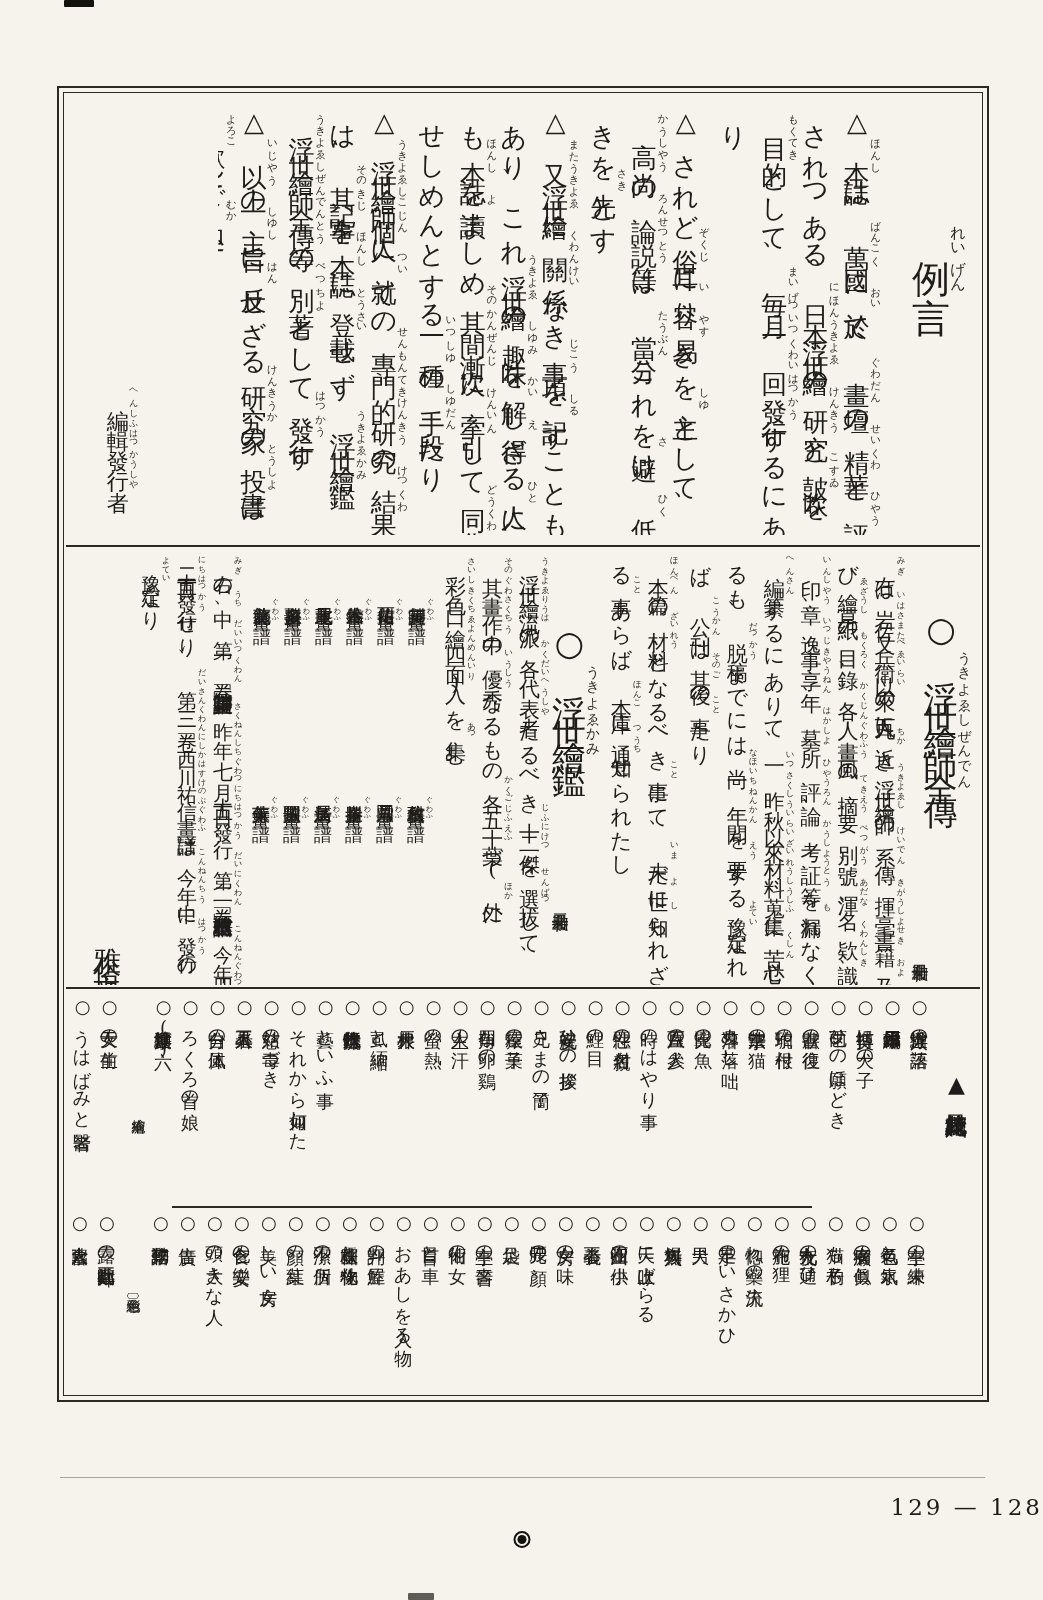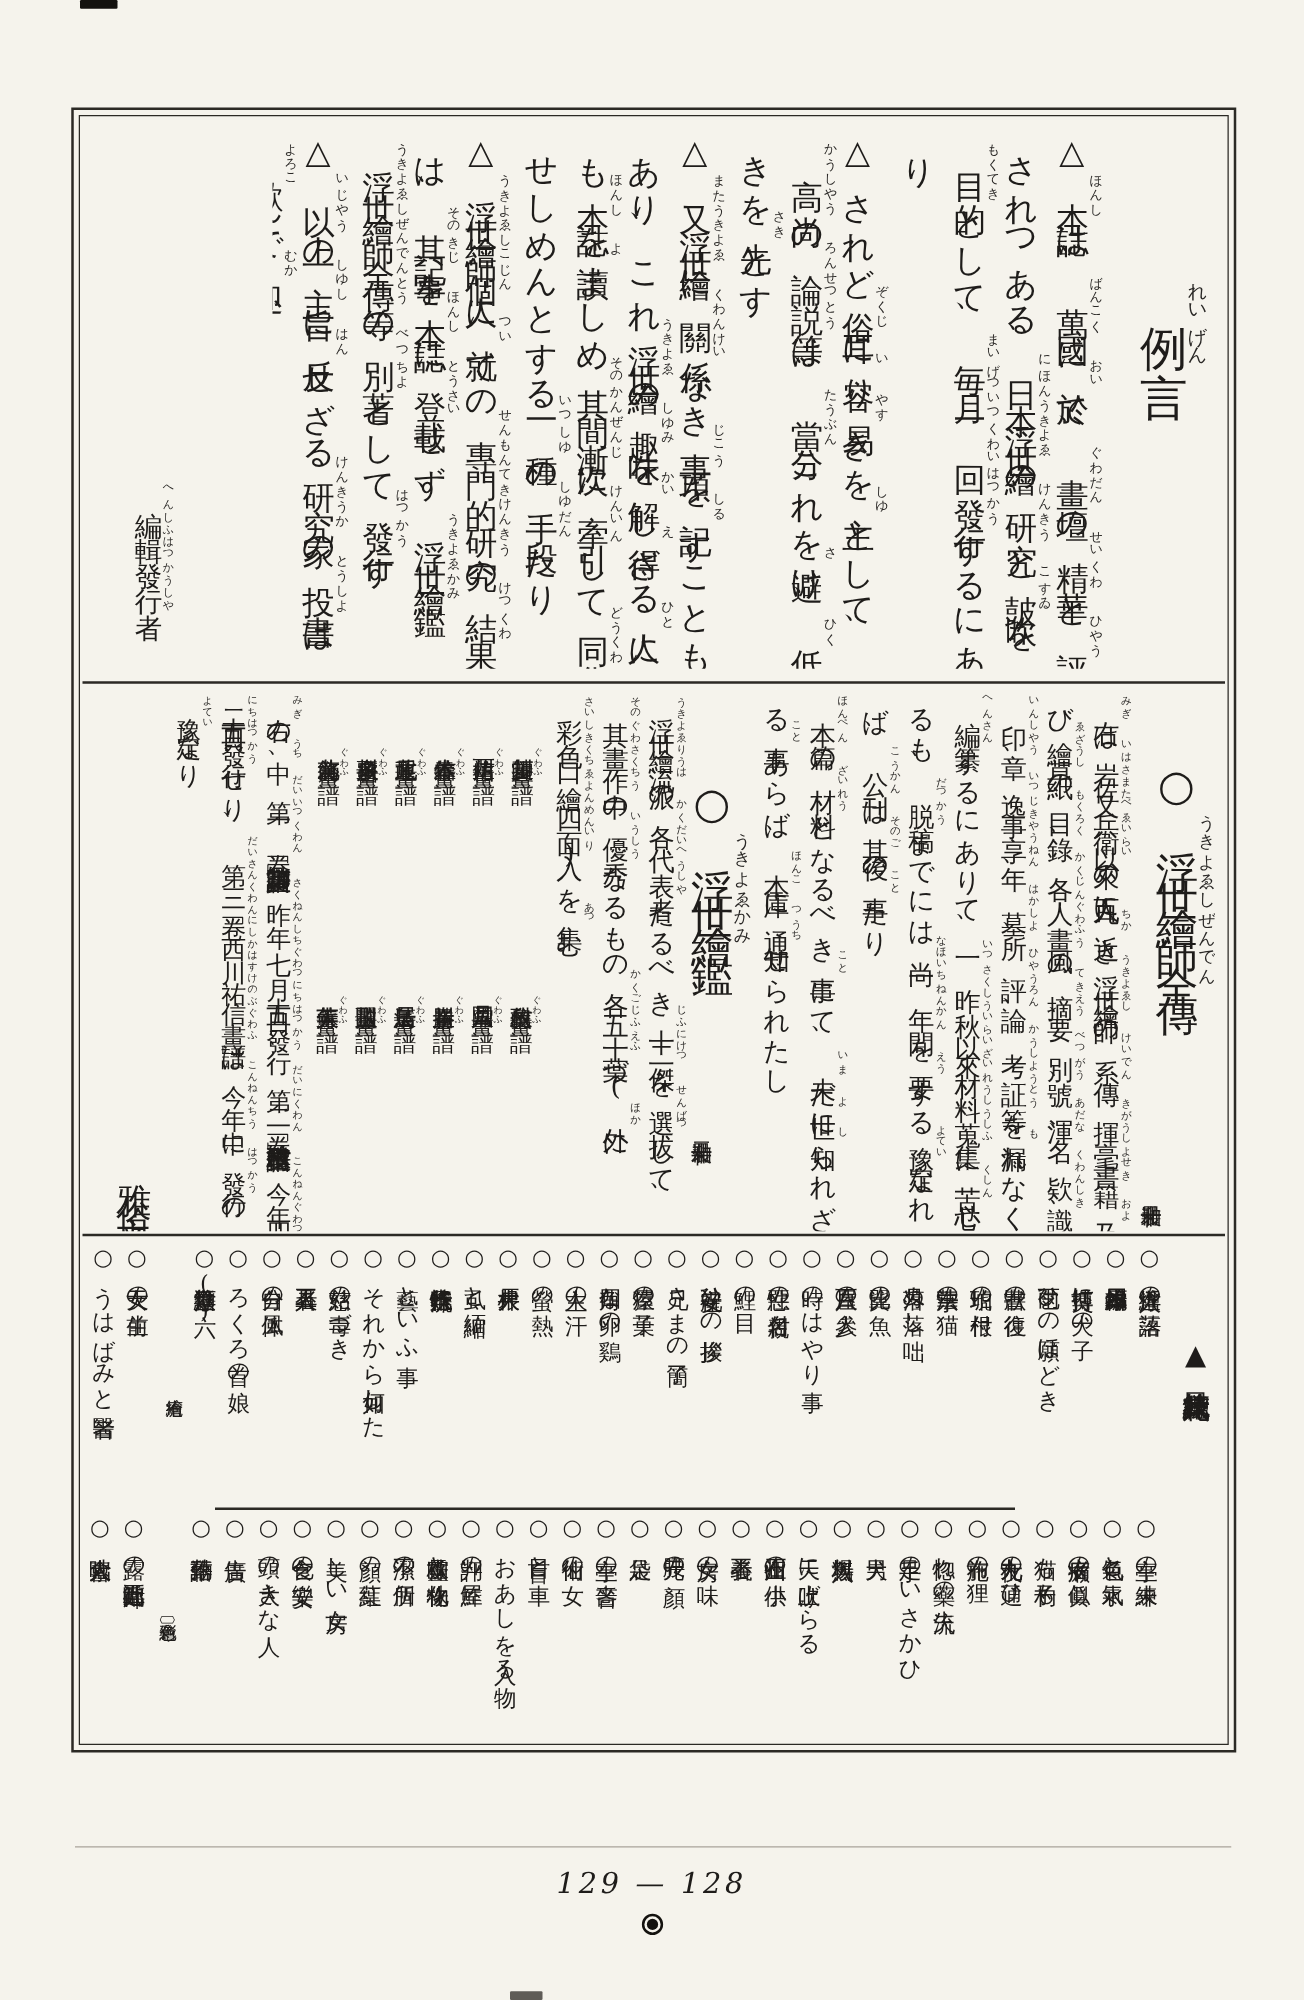--- a/index.html
+++ b/index.html
@@ -61,22 +61,22 @@
   .toc-title{width:40px;height:100%;font-size:22px;line-height:1.3;padding-top:82px;box-sizing:border-box;}
   .toc-col{width:27px;height:100%;position:relative;font-size:18px;line-height:1.2;padding-top:6px;box-sizing:border-box;}
   .toc-bot{position:absolute;top:222px;left:50%;transform:translateX(-50%);white-space:nowrap;}
   .toc-col.sub{font-size:14px;}
   .toc-col.sub{padding-top:118px;}
   .toc-col.sub .toc-bot{top:298px;}
   .toc-hr{position:absolute;top:216px;left:100px;width:640px;border-top:2px solid #2b2924;}
 
   
   .foot-rule{position:absolute;left:60px;right:58px;top:1477px;border-top:1px solid #a9a49a;}
-  .pages{position:absolute;top:1494px;left:0;width:100%;text-align:center;
-    font-size:23px;letter-spacing:3px;color:#1e1c1a;font-style:italic;}
+  .pages{position:absolute;top:1494px;left:0;width:100%;text-align:right;
+    font-size:23px;letter-spacing:3px;color:#1e1c1a;}
   .bullseye{position:absolute;top:1531px;left:50%;transform:translateX(-50%);
     width:17px;height:17px;border:2px solid #14120f;border-radius:50%;box-sizing:border-box;}
   .bullseye::after{content:"";position:absolute;inset:2px;background:#14120f;border-radius:50%;}
 </style>
 </head>
 <body>
 
 <div class="smudge-top"></div>
 <div class="smudge-bottom"></div>
 

